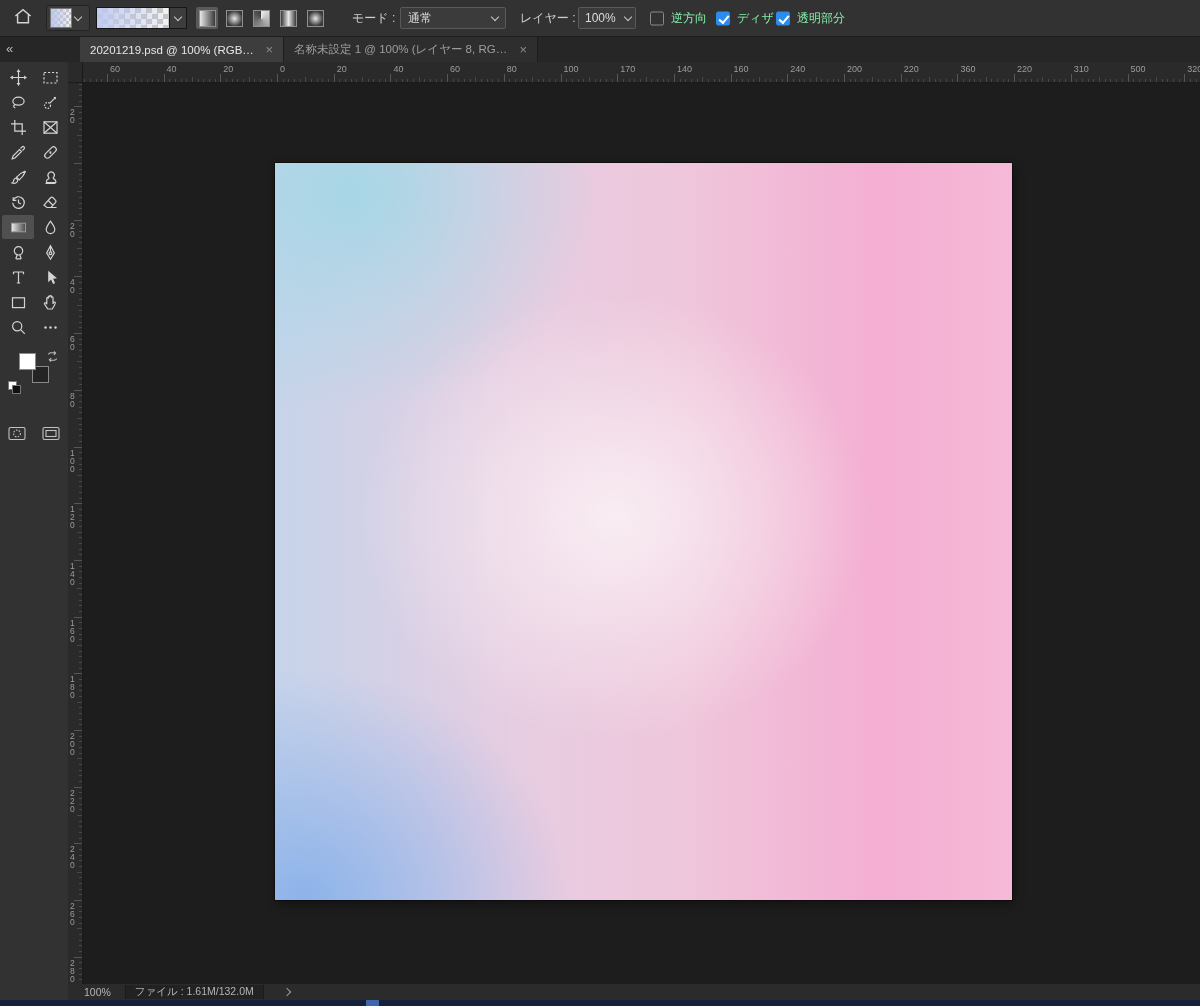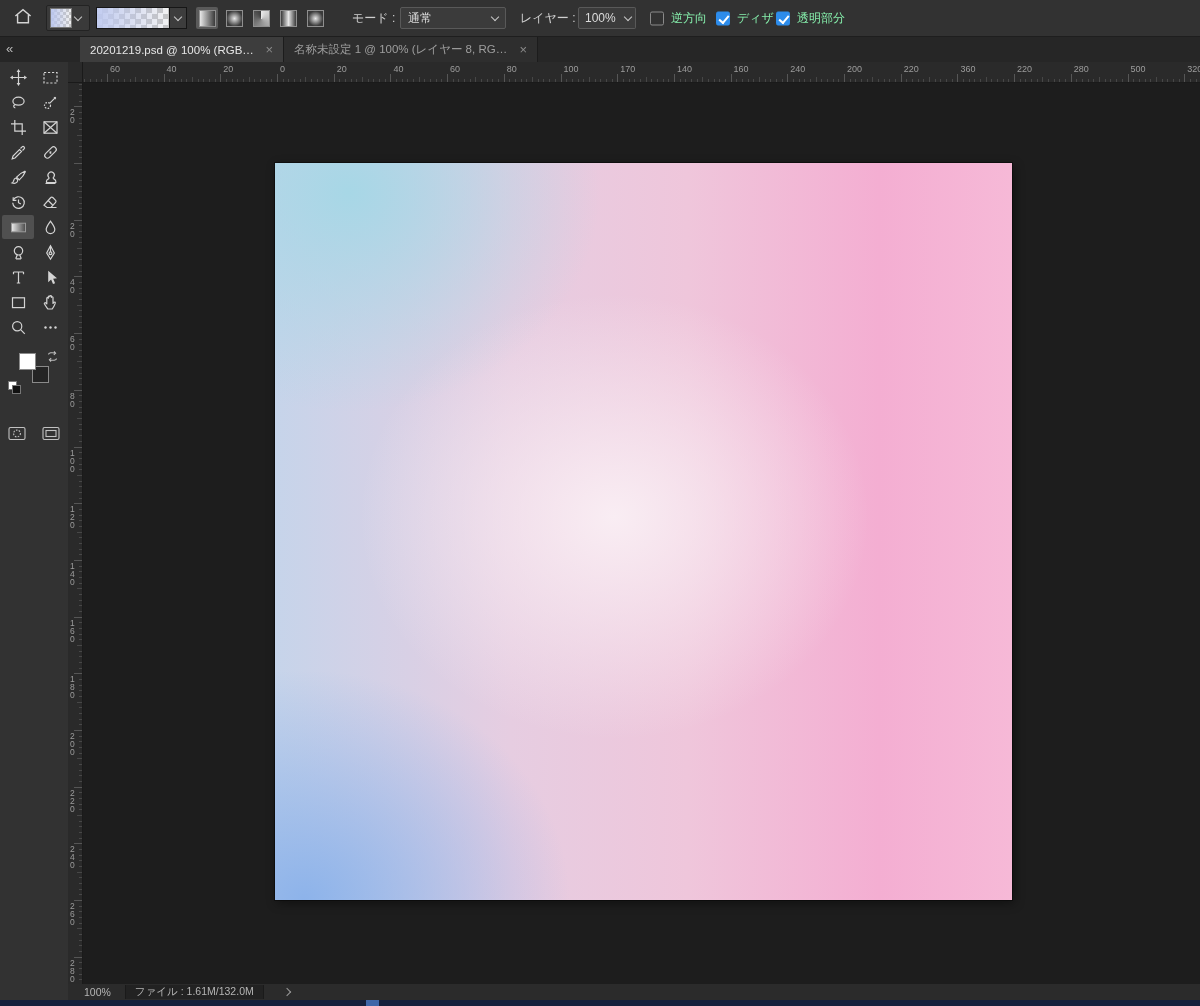--- a/index.html
+++ b/index.html
@@ -577,21 +577,21 @@
     <span class="hlbl" style="left: 423.8px;">80</span>
     <span class="hlbl" style="left: 480.5px;">100</span>
     <span class="hlbl" style="left: 537.2px;">170</span>
     <span class="hlbl" style="left: 593.9px;">140</span>
     <span class="hlbl" style="left: 650.6px;">160</span>
     <span class="hlbl" style="left: 707.3px;">240</span>
     <span class="hlbl" style="left: 764px;">200</span>
     <span class="hlbl" style="left: 820.7px;">220</span>
     <span class="hlbl" style="left: 877.4px;">360</span>
     <span class="hlbl" style="left: 934.1px;">220</span>
-    <span class="hlbl" style="left: 990.8px;">280</span>
+    <span class="hlbl" style="left: 990.8px;">310</span>
     <span class="hlbl" style="left: 1047.5px;">500</span>
     <span class="hlbl" style="left: 1104.2px;">320</span>
   </div>
 <div class="v-ruler" id="vruler">
     <div class="vtick" style="top: 0.62px; width: 3px; background: rgb(71, 71, 71);"></div>
     <div class="vtick" style="top: 6.29px; width: 3px; background: rgb(71, 71, 71);"></div>
     <div class="vtick" style="top: 11.96px; width: 3px; background: rgb(71, 71, 71);"></div>
     <div class="vtick" style="top: 17.63px; width: 3px; background: rgb(71, 71, 71);"></div>
     <div class="vtick" style="top: 23.3px; width: 8px;"></div>
     <div class="vtick" style="top: 28.97px; width: 3px; background: rgb(71, 71, 71);"></div>

